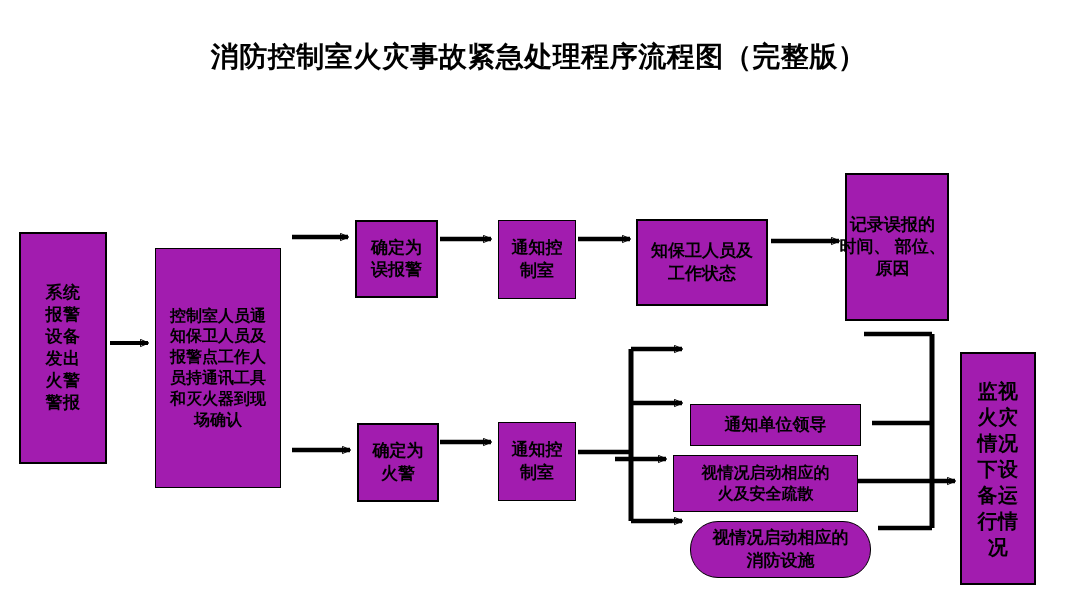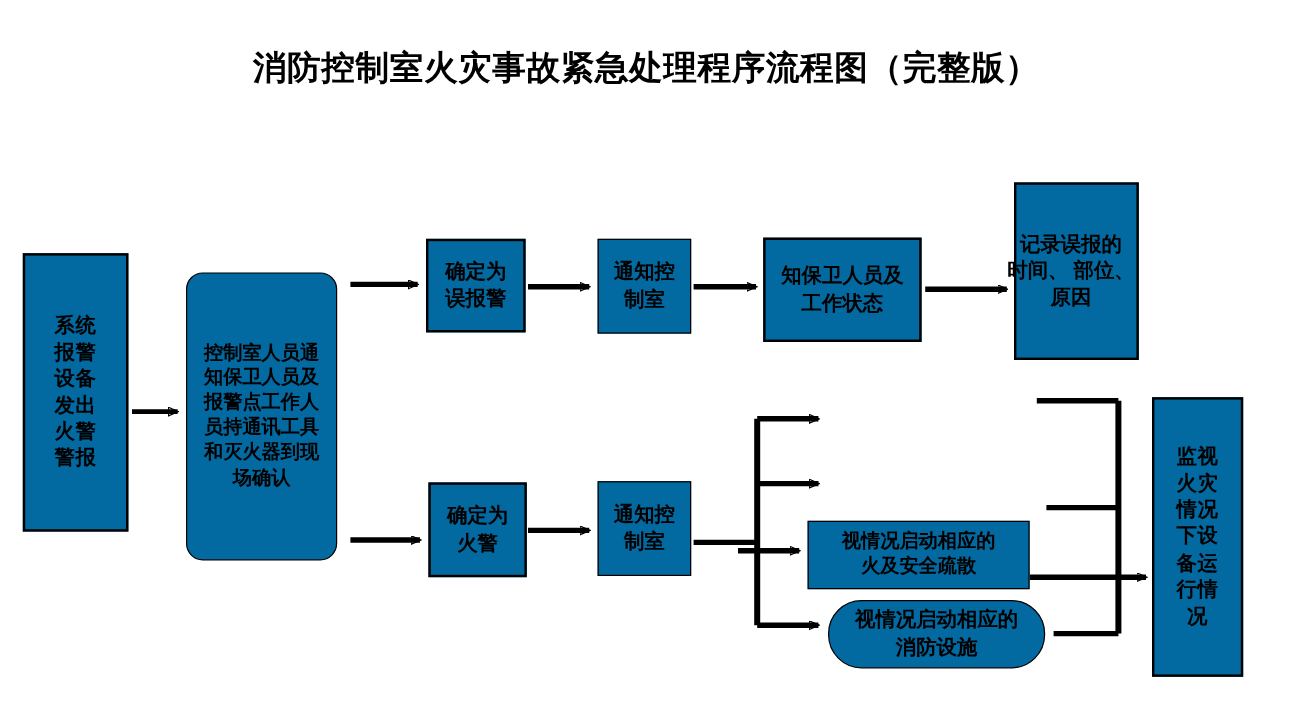--- a/index.html
+++ b/index.html
@@ -29,29 +29,30 @@
     font-size: 28px;
     font-weight: bold;
     letter-spacing: 0.5px;
     font-family: "Liberation Serif", "DejaVu Serif", serif;
     white-space: nowrap;
   }
   .node {
     position: absolute;
     box-sizing: border-box;
     border: 2px solid #000000;
-    background: #0369a1;
+    background: #a21caf;
     display: flex;
     align-items: center;
     justify-content: center;
     text-align: center;
     font-weight: bold;
     line-height: 1.30;
     font-family: "Liberation Serif", "DejaVu Serif", serif;
     overflow: visible;
+    margin-top: 21px;
   }
   .node.thin { border-width: 1.5px; align-items: center; }
   .node .nd-text {
     display: block;
     width: 100%;
     white-space: pre-line;
   }
   .node.vertical .nd-text {
     letter-spacing: 0.5px;
   }
@@ -122,21 +123,21 @@
 
   <div class="node vertical" style="left:19px; top:211px; width:88px; height:232px; font-size:17px; padding:20px;">
     <span class="nd-text">系统
 报警
 设备
 发出
 火警
 警报</span>
   </div>
 
-  <div class="node thin" style="left:155px; top:227px; width:126px; height:240px; font-size:16px; padding:2px;border-radius:14px;">
+  <div class="node thin" style="left:155px; top:227px; width:126px; height:240px; font-size:16px; padding:2px;">
     <span class="nd-text">控制室人员通
 知保卫人员及
 报警点工作人
 员持通讯工具
 和灭火器到现
 场确认</span>
   </div>
 
   <div class="node" style="left:355px; top:199px; width:83px; height:78px; font-size:17px;">
     <span class="nd-text">确定为
@@ -163,32 +164,35 @@
     <span class="nd-text">确定为
 火警</span>
   </div>
 
   <div class="node thin" style="left:498px; top:401px; width:78px; height:79px; font-size:17px;">
     <span class="nd-text">通知控
 制室</span>
   </div>
 
 
+  <div class="node thin" style="left:690px; top:383px; width:171px; height:42px; font-size:17px;">
+    <span class="nd-text">通知单位领导</span>
+  </div>
 
   <div class="node thin" style="left:673px; top:434px; width:185px; height:57px; font-size:16px;">
     <span class="nd-text">视情况启动相应的
 火及安全疏散</span>
   </div>
 
   <div class="node thin" style="left:690px; top:500px; width:181px; height:57px; font-size:17px;border-radius:28px;">
     <span class="nd-text">视情况启动相应的
 消防设施</span>
   </div>
 
-  <div class="node vertical" style="left:960px; top:331px; width:76px; height:233px; font-size:17px;">
+  <div class="node vertical" style="left:960px; top:331px; width:76px; height:233px; font-size:20px;">
     <span class="nd-text">监视
 火灾
 情况
 下设
 备运
 行情
 况</span>
   </div>
 
 </div>

